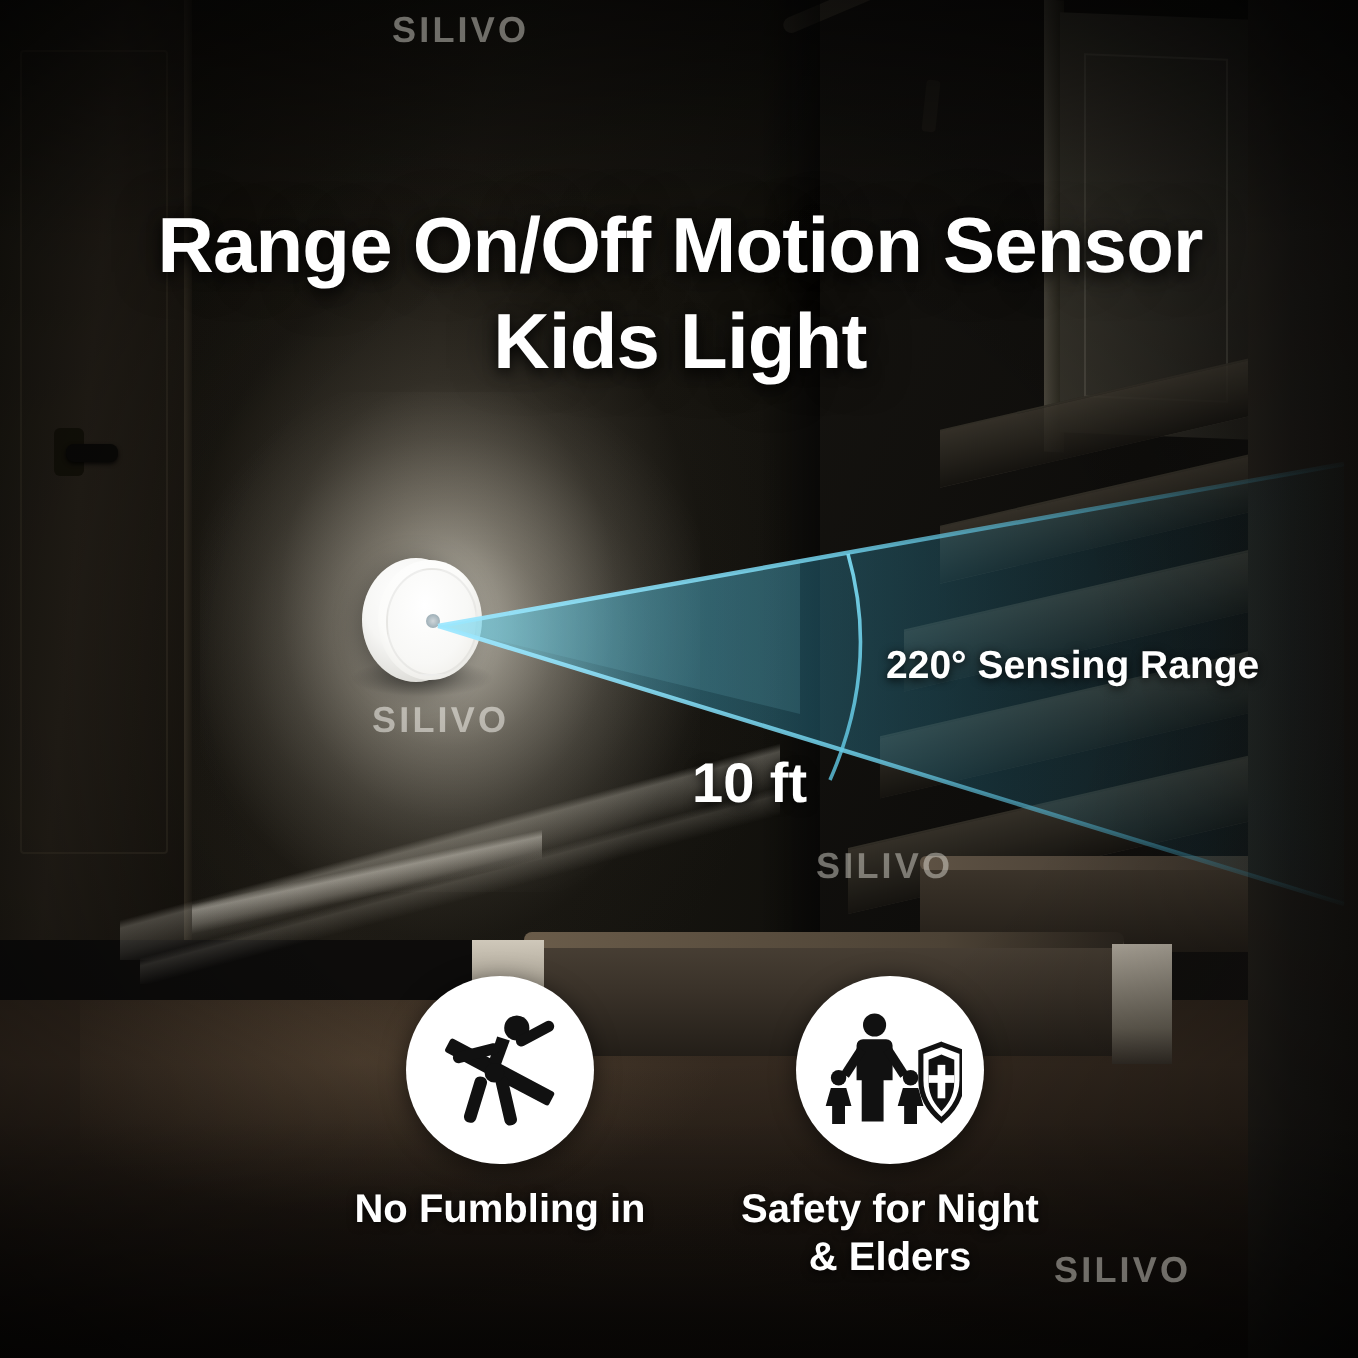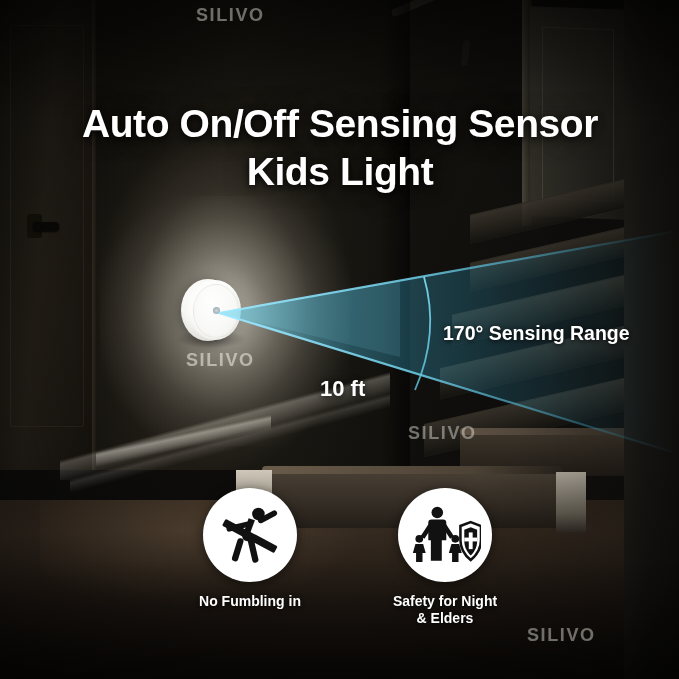--- a/index.html
+++ b/index.html
@@ -254,23 +254,23 @@
   #sensing-label {
     left: 443px; top: 322px;
     color: #ffffff;
     font-size: 19.5px;
     font-weight: bold;
     white-space: nowrap;
     text-shadow: 0 1px 5px rgba(0,0,0,0.9);
   }
 
   #distance-label {
-    left: 320px; top: 376px;
+    left: 346px; top: 376px;
     color: #ffffff;
-    font-size: 22px;
+    font-size: 28px;
     font-weight: bold;
     white-space: nowrap;
     text-shadow: 0 1px 6px rgba(0,0,0,0.9);
   }
 
   
   .watermark {
     color: rgba(232,228,220,0.46);
     font-size: 18px;
     letter-spacing: 1.6px;
@@ -298,21 +298,21 @@
     border-radius: 50%;
     background: #ffffff;
     display: flex;
     align-items: center;
     justify-content: center;
     box-shadow: 0 2px 12px rgba(0,0,0,0.55);
   }
   .feature-caption {
     margin-top: 11px;
     color: #ffffff;
-    font-size: 14px;
+    font-size: 20px;
     font-weight: bold;
     line-height: 1.22;
     text-shadow: 0 1px 5px rgba(0,0,0,0.9);
   }
 </style>
 </head>
 <body>
 
 <div id="scene">
 
@@ -394,25 +394,25 @@
     <path d="M 424 277 Q 440 333 415 390" stroke="url(#arcStroke)" stroke-width="1.8" fill="none"></path>
 
     <path d="M 219 313 L 400 281 L 400 357 Z" fill="#8fe4fa" opacity="0.12"></path>
   </svg>
 
   <div class="layer" id="top-darken"></div>
   <div class="layer" id="bottom-darken"></div>
   <div class="layer" id="vignette"></div>
 
   <div class="layer" id="headline">
-    <div>Auto On/Off Sensing Sensor</div>
+    <div>Range On/Off Motion Sensor</div>
     <div>Kids Light</div>
   </div>
 
-  <div class="layer" id="sensing-label">170° Sensing Range</div>
+  <div class="layer" id="sensing-label">220° Sensing Range</div>
   <div class="layer" id="distance-label">10 ft</div>
 
   <div class="layer watermark" id="wm-top">SILIVO</div>
   <div class="layer watermark" id="wm-lamp">SILIVO</div>
   <div class="layer watermark" id="wm-mid">SILIVO</div>
   <div class="layer watermark" id="wm-bottom">SILIVO</div>
 
   <div class="feature" id="feature-0">
     <div class="badge-circle">
       <svg width="70" height="70" viewBox="0 0 100 100">

